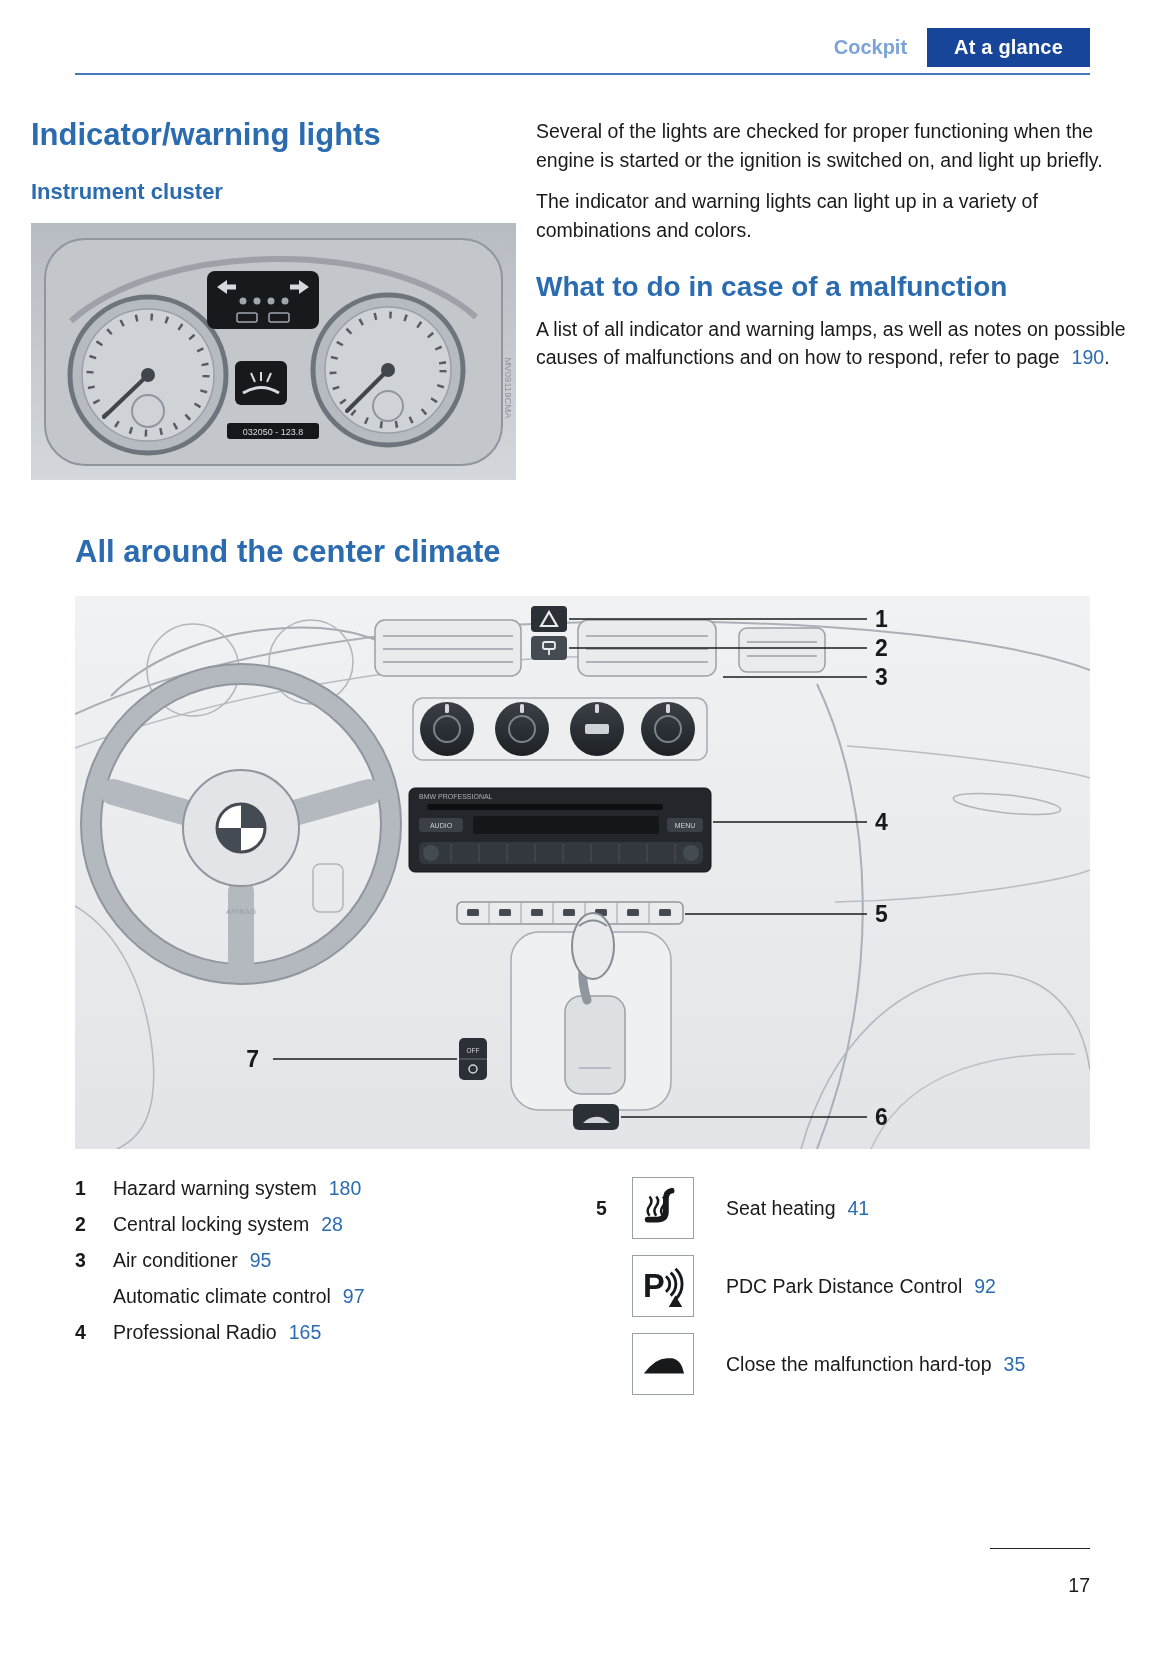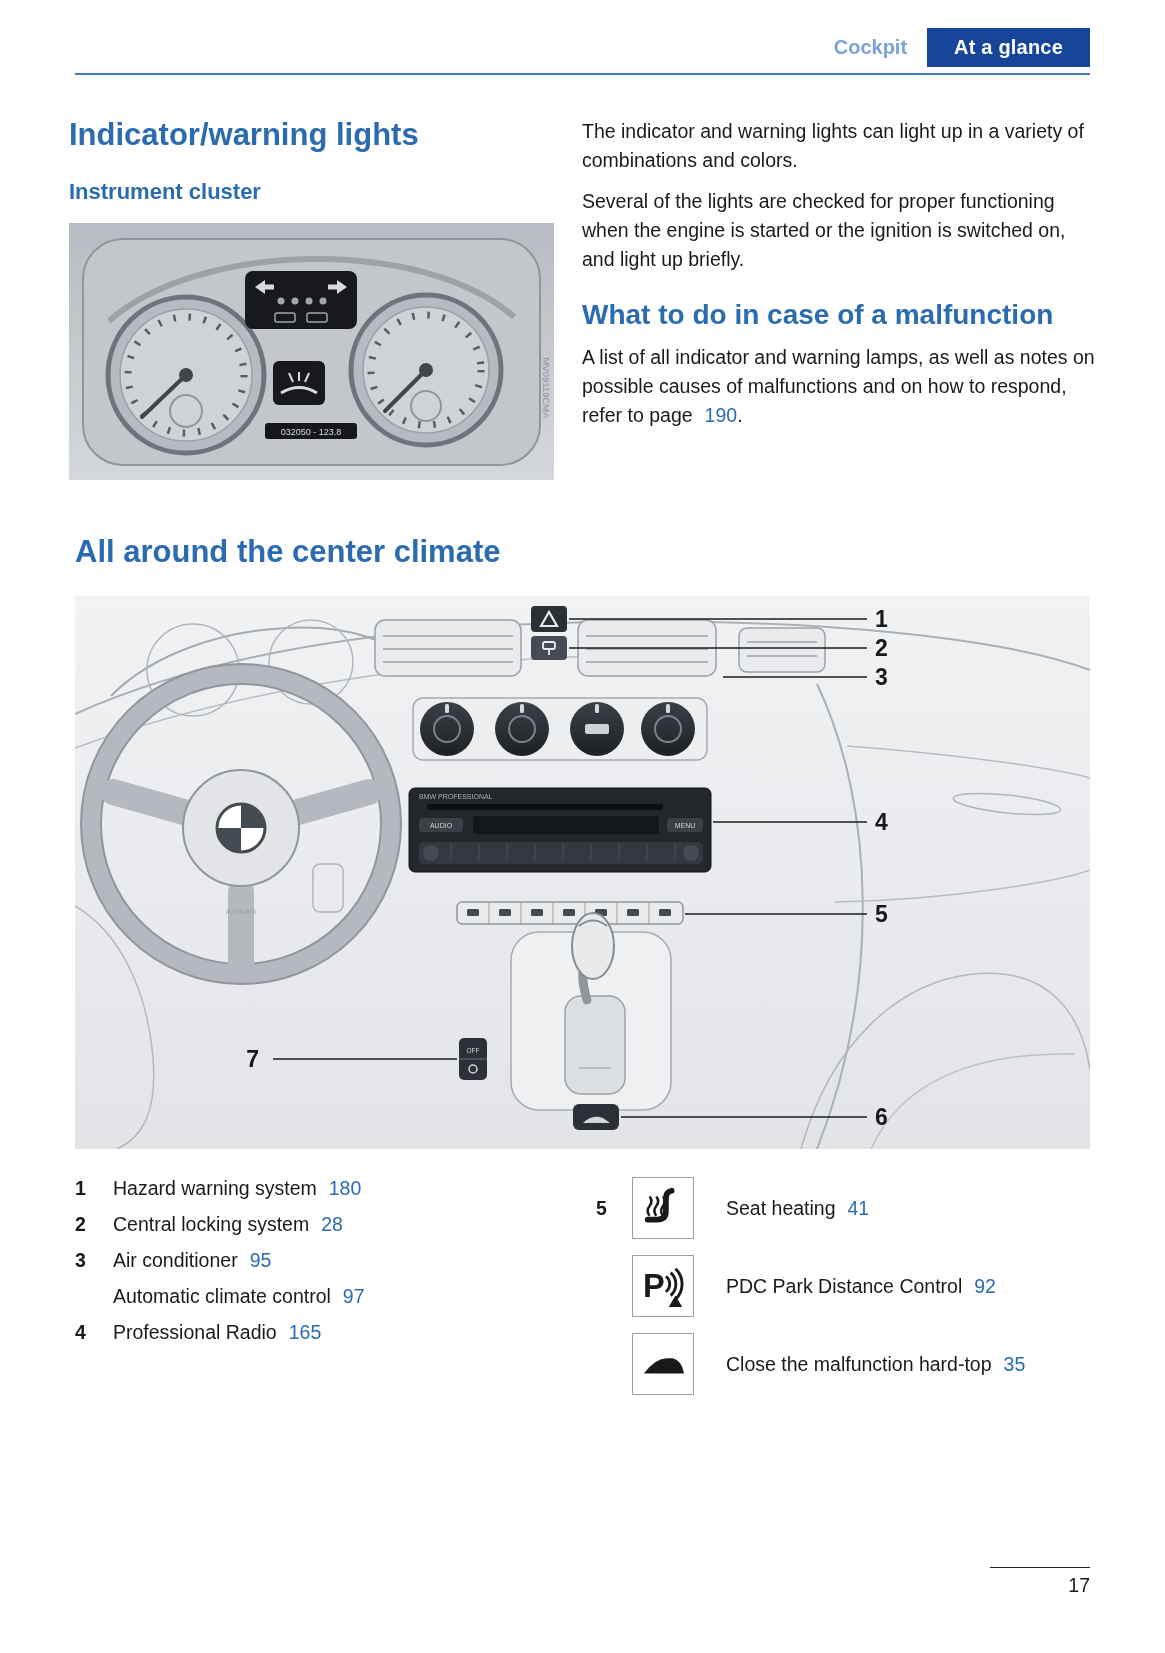--- a/index.html
+++ b/index.html
@@ -14,22 +14,22 @@
     font-family:"Liberation Sans",sans-serif;
   }
   
   header{padding:28px 75px 0;}
   .hdr-row{display:flex;justify-content:flex-end;align-items:center;}
   .crumb{color:var(--breadcrumb);font-weight:bold;font-size:20px;margin-right:20px;}
   .tab{background:var(--tab_bg);color:var(--tab_text);font-weight:bold;font-size:20px;
        padding:8px 27px;letter-spacing:.2px;}
   .rule{border-bottom:2px solid var(--rule);margin-top:6px;}
   
-  .two-col{display:grid;grid-template-columns:485px 1fr;column-gap:28px;
-           padding:0 69px;margin-top:42px;}
+  .two-col{display:grid;grid-template-columns:485px 1fr;column-gap:20px;
+           padding:0 31px;margin-top:42px;}
   h1{color:var(--accent);font-size:31px;margin:0 0 26px;font-weight:bold;}
   h2{color:var(--accent);font-size:22px;margin:0 0 18px;font-weight:bold;}
   h3{color:var(--accent);font-size:28px;margin:26px 0 12px;font-weight:bold;}
   .col-right p{font-size:19.5px;line-height:1.47;margin:0 0 13px;}
   figure{margin:0;}
   .cluster-svg{display:block;width:485px;height:257px;}
   
   .console-title{padding:0;margin:54px 75px 26px;}
   .console-fig{padding:0 75px;}
   .console-svg{display:block;width:1015px;height:553px;}
@@ -41,21 +41,21 @@
   .lnum{font-weight:bold;}
   .pref{color:var(--link);text-decoration:none;margin-left:12px;cursor:pointer;}
   .legend-right{display:grid;grid-template-columns:36px 94px 1fr;row-gap:16px;
                 font-size:19.5px;align-items:center;align-content:start;}
   .icon-box{width:62px;height:62px;border:1.5px solid #9aa0a6;background:#fff;
             display:flex;align-items:center;justify-content:center;}
   .icon-box svg{width:46px;height:46px;display:block;}
   .rlabel{max-width:300px;line-height:1.35;}
   
   .pagefoot{position:absolute;right:75px;bottom:56px;width:100px;
-            border-top:1.5px solid #222;text-align:right;padding-top:6px;
+            border-top:1.5px solid #222;text-align:right;padding-top:25px;
             font-size:19.5px;}
   .callout-num{font-family:"Liberation Sans",sans-serif;}
 </style>
 </head>
 <body>
 
 <div class="page">
 
   <header>
     <div class="hdr-row">
@@ -124,22 +124,22 @@
             <rect x="196" y="200" width="92" height="16" rx="3" fill="#15171a"></rect>
             <text x="242" y="212" font-size="9" fill="#d8dce0" text-anchor="middle">032050 - 123.8</text>
           </g>
 
           <text transform="rotate(90 474 165)" x="474" y="165" font-size="9.5" fill="#8d949b" text-anchor="middle">MV09119CMA</text>
         </svg>
       </figure>
     </div>
 
     <div class="col-right">
+      <p>Several of the lights are checked for proper functioning when the engine is started or the ignition is switched on, and light up briefly.</p>
       <p>The indicator and warning lights can light up in a variety of combinations and colors.</p>
-      <p>Several of the lights are checked for proper functioning when the engine is started or the ignition is switched on, and light up briefly.</p>
       <h3>What to do in case of a malfunction</h3>
       <p><span>A list of all indicator and warning lamps, as well as notes on possible causes of malfunctions and on how to respond, refer to page</span><a class="pref">190</a><span>.</span></p>
     </div>
   </section>
 
   <h1 class="console-title">All around the center climate</h1>
 
   <figure class="console-fig">
     <svg class="console-svg" viewBox="0 0 1015 553">
       <defs>

